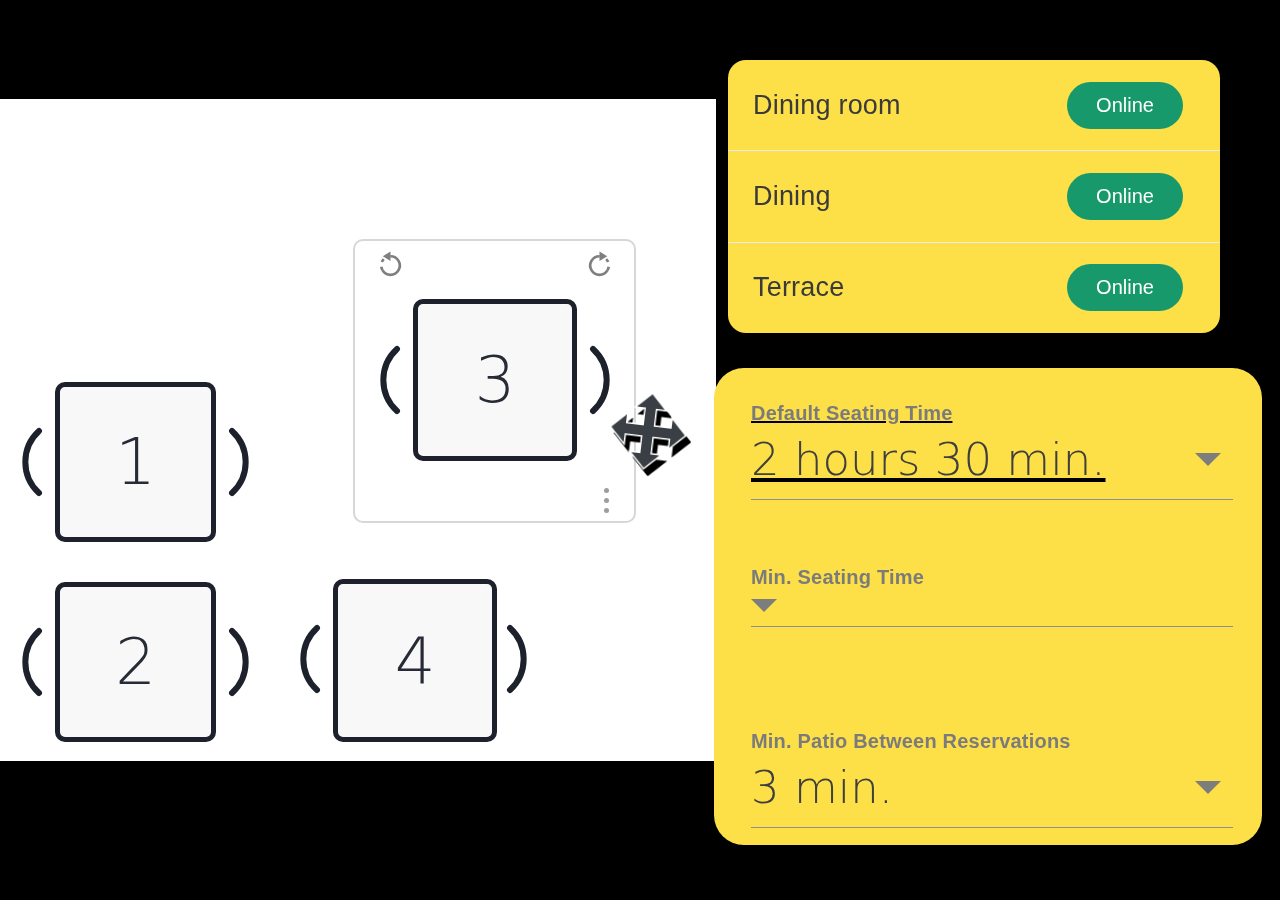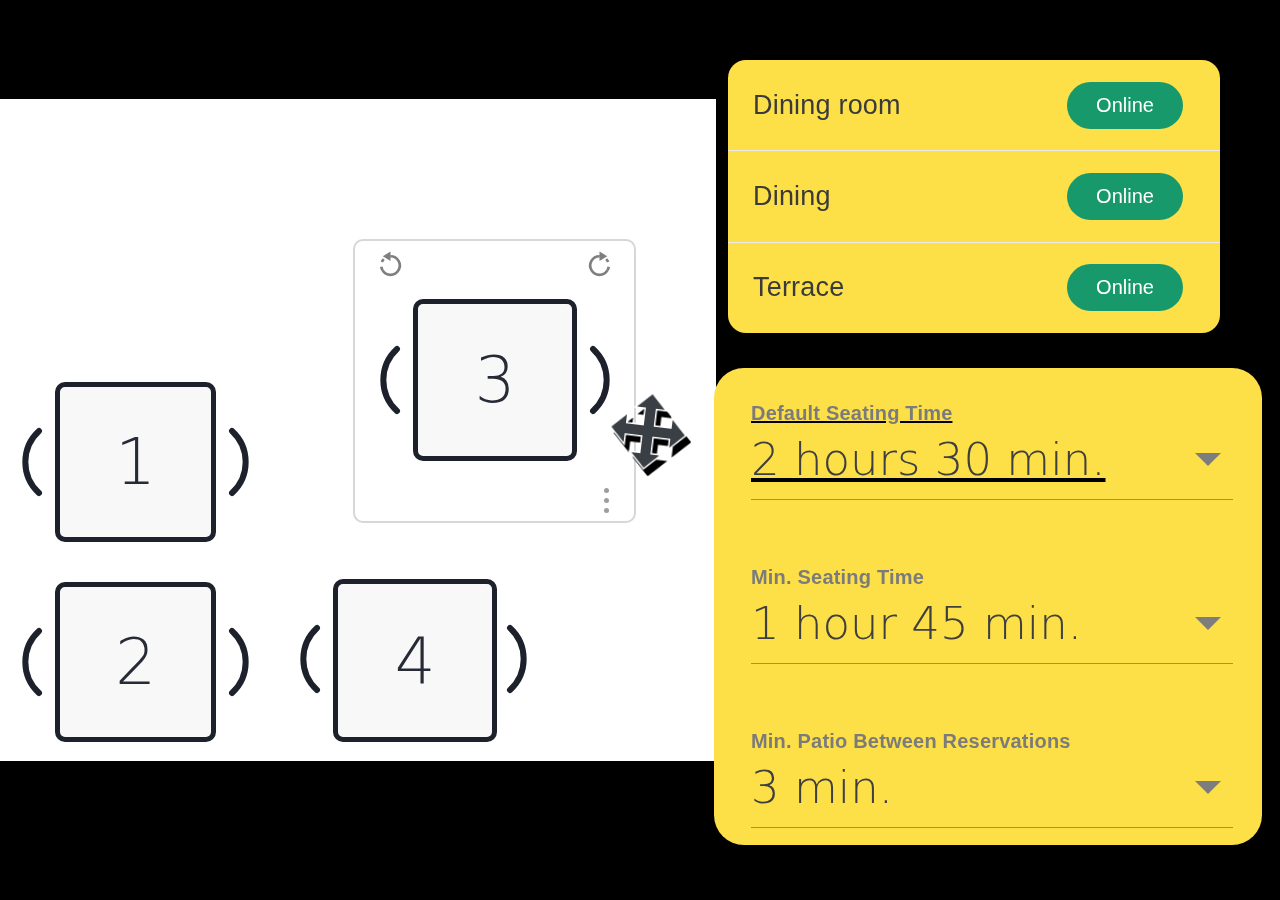--- a/index.html
+++ b/index.html
@@ -223,21 +223,20 @@
     <div class="field-label">Default Seating Time</div>
     <div class="field-control">
       <span class="field-value">2 hours 30 min.</span>
       <span class="dropdown-arrow"></span>
     </div>
   </div>
 
   <div class="field field-2">
     <div class="field-label">Min. Seating Time</div>
     <div class="field-control">
-      <span class="field-value">1 hour 45 min.</span>
       <span class="dropdown-arrow"></span>
     </div>
   </div>
 
   <div class="field field-3">
     <div class="field-label">Min. Patio Between Reservations</div>
     <div class="field-control">
       <span class="field-value">3 min.</span>
       <span class="dropdown-arrow"></span>
     </div>

